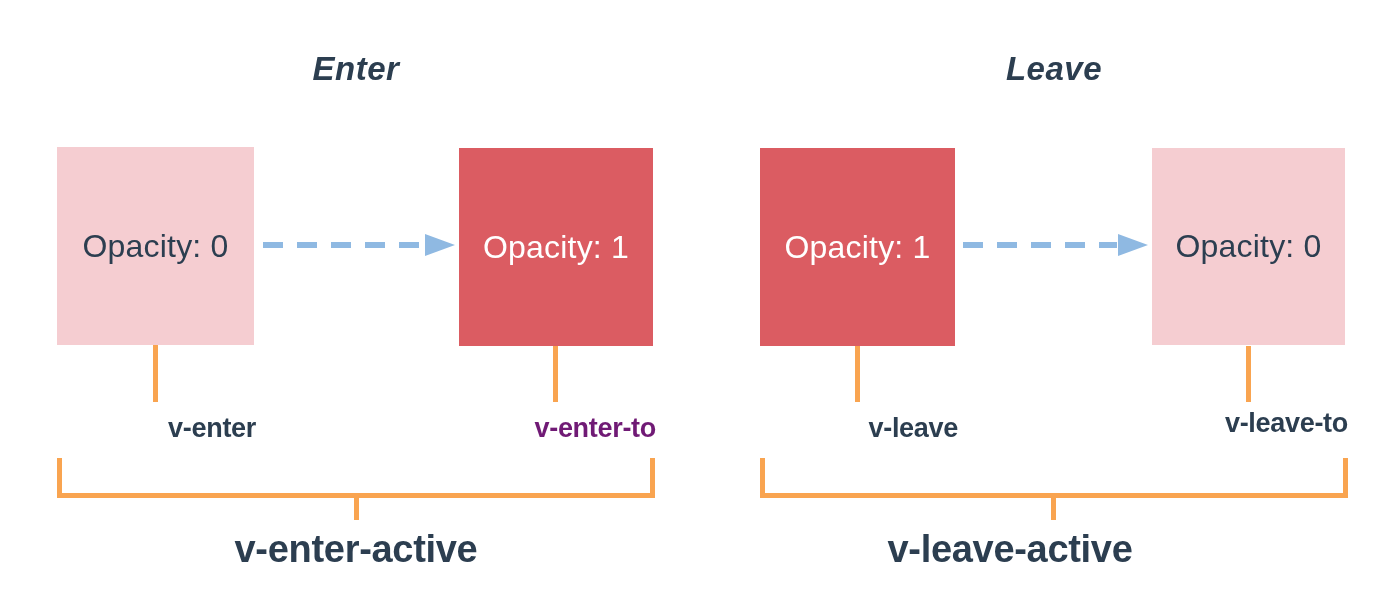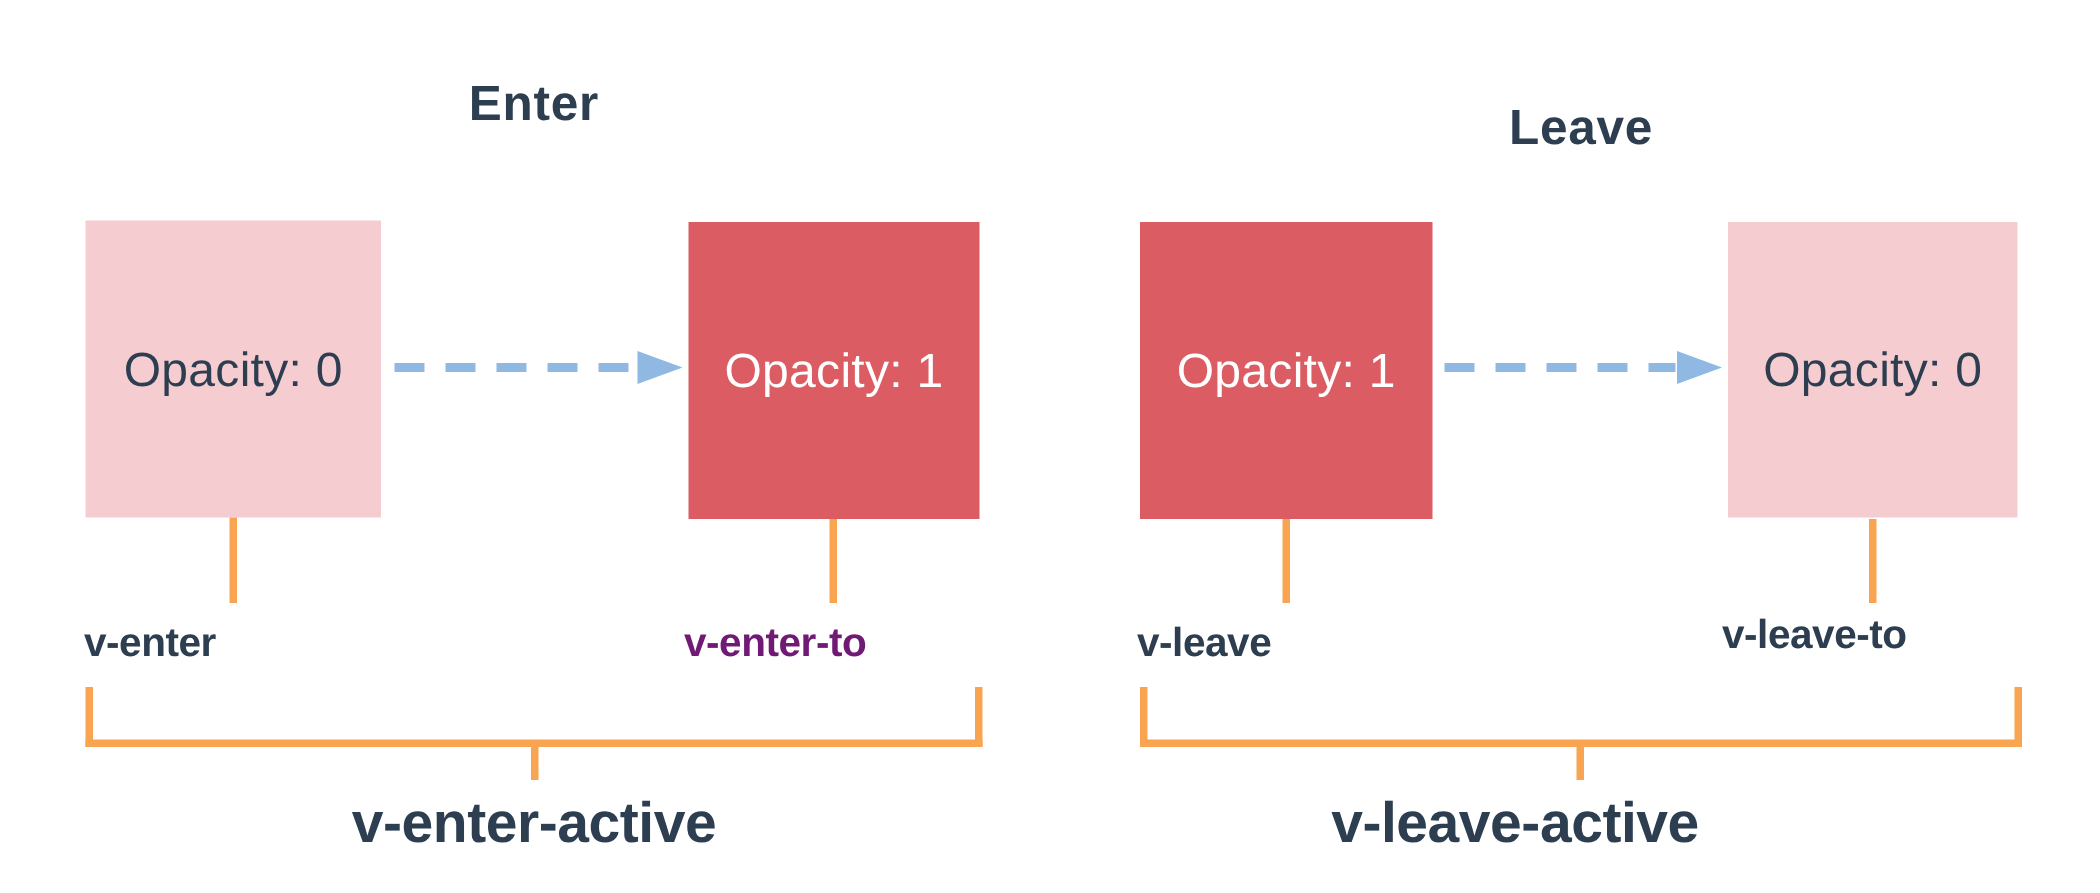--- a/index.html
+++ b/index.html
@@ -13,23 +13,24 @@
   }
   .abs { position: absolute; }
 
   .panel-title {
     width: 300px;
     top: 50px;
     font-size: 33px;
     font-weight: 700;
     text-align: center;
     letter-spacing: 0.5px;
+    font-style: italic;
   }
   .t-enter { left: 206px; }
-  .t-leave { left: 904px; margin-top: 16px; }
+  .t-leave { left: 904px; }
 
   .box {
     display: flex;
     align-items: center;
     justify-content: center;
   }
   .box span { font-size: 32px; letter-spacing: 0.2px; }
   .b1 { left: 57px;   top: 147px; width: 197px; height: 198px; }
   .b2 { left: 459px;  top: 148px; width: 194px; height: 198px; }
   .b3 { left: 760px;  top: 148px; width: 195px; height: 198px; }
@@ -43,21 +44,21 @@
   .s1 { left: 153px;  top: 345px; height: 57px; }
   .s2 { left: 553px;  top: 346px; height: 56px; }
   .s3 { left: 855px;  top: 346px; height: 56px; }
   .s4 { left: 1246px; top: 346px; height: 56px; }
 
   .class-label {
     width: 200px;
     top: 413px;
     font-size: 27px;
     font-weight: 700;
-    text-align: left;
+    text-align: right;
     letter-spacing: -0.3px;
   }
   .cl1 { left: 56px; }
   .cl2 { left: 456px; }
   .cl3 { left: 758px; }
   .cl4 { left: 1148px; top: 408px; }
 
   .bracket {
     box-sizing: border-box;
     border-style: solid;

